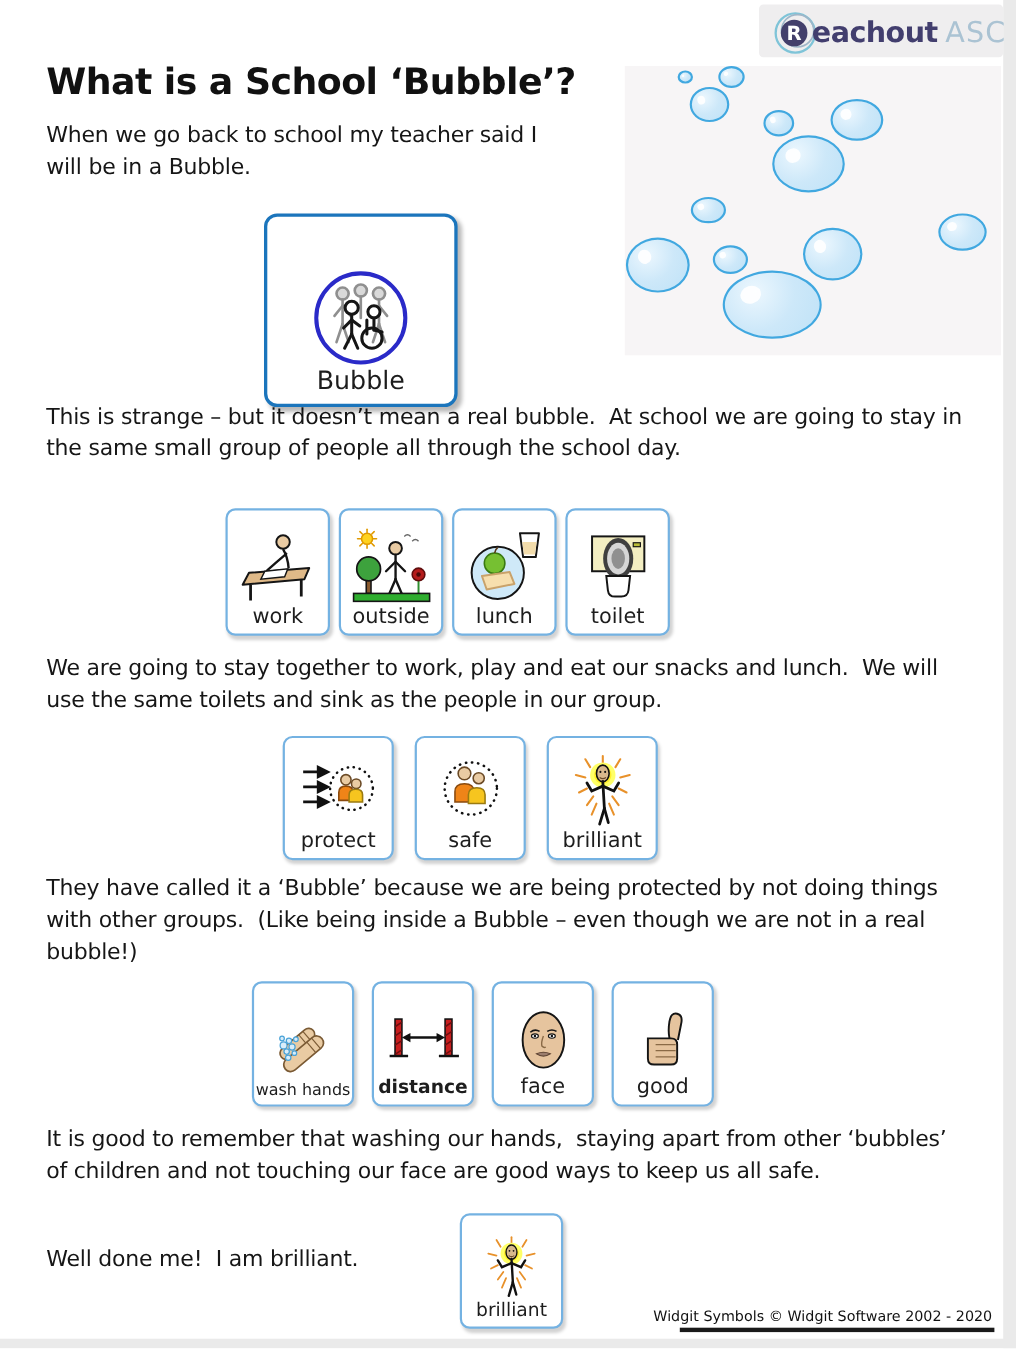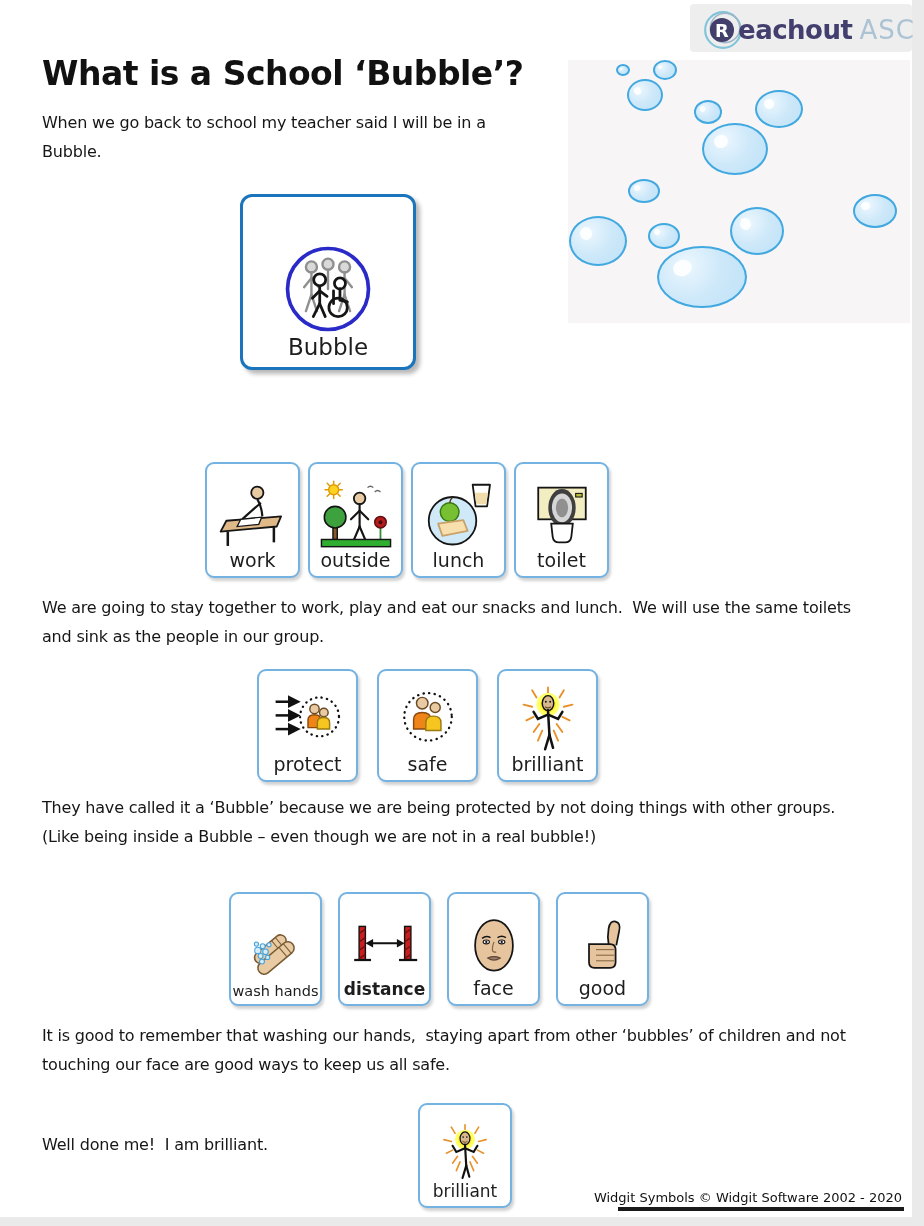--- a/index.html
+++ b/index.html
@@ -1,20 +1,20 @@
 <!DOCTYPE html>
 <html><head>
 <meta charset="utf-8">
 <style>
   html,body{margin:0;padding:0;background:#fff;}
   .page{position:relative;width:924px;height:1226px;background:#fff;overflow:hidden;
         font-family:"DejaVu Sans",sans-serif;color:#161616;}
   .abs{position:absolute;}
   .title{font-weight:bold;font-size:33px;letter-spacing:-0.5px;color:#111;}
-  .para{font-size:16px;line-height:29px;letter-spacing:-0.2px;white-space:pre-wrap;}
+  .para{font-size:20px;line-height:29px;letter-spacing:-0.2px;white-space:pre-wrap;}
   
   .logo{display:flex;align-items:center;}
   .logo-word{font-size:26px;font-weight:bold;color:#423e6e;letter-spacing:-0.5px;margin-left:-6px;}
   .logo-suffix{font-size:26px;color:#abc3d3;margin-left:7px;letter-spacing:1px;}
   .logo-backdrop{background:#efeeef;border-radius:4px;}
   
   .bubbles-panel{background:#f7f5f6;}
   .bubble{position:absolute;border:2.5px solid #41a8e0;border-radius:50%;box-sizing:border-box;
           background:radial-gradient(circle at 32% 30%, #ecf7fe 0%, #cde8f9 50%, #bfe2f7 100%);}
   .bubble i{position:absolute;left:16%;top:20%;width:22%;height:28%;background:#fff;opacity:.9;
@@ -91,20 +91,21 @@
       </div>
       <div class="bubble" style="left: 162px; top: 147px; width: 54px; height: 48px;">
         <i></i>
       </div>
       <div class="bubble" style="left: 89px; top: 186px; width: 90px; height: 62px;">
         <i></i>
       </div>
     </div>
 
   <div class="abs para" style="left:42px;top:108px;width:470px;">When we go back to school my teacher said I will be in a Bubble.</div>
+  <div class="abs para" style="left:42px;top:364px;width:846px;">This is strange – but it doesn’t mean a real bubble.  At school we are going to stay in the same small group of people all through the school day.</div>
   <div class="abs para" style="left:42px;top:593px;width:812px;">We are going to stay together to work, play and eat our snacks and lunch.  We will use the same toilets and sink as the people in our group.</div>
   <div class="abs para" style="left:42px;top:793px;width:840px;">They have called it a ‘Bubble’ because we are being protected by not doing things with other groups.  (Like being inside a Bubble – even though we are not in a real bubble!)</div>
   <div class="abs para" style="left:42px;top:1021px;width:828px;">It is good to remember that washing our hands,  staying apart from other ‘bubbles’ of children and not touching our face are good ways to keep us all safe.</div>
   <div class="abs para" style="left:42px;top:1130px;width:420px;">Well done me!  I am brilliant.</div>
 
   <div class="card bubble-card" style="left:240px;top:194px;width:176px;height:176px;">
     <svg width="92" height="92" viewBox="0 0 100 100">
       <circle cx="50" cy="50" r="44" fill="#fff" stroke="#2a2ac8" stroke-width="4"></circle>
       <g stroke="#8f8f8f" stroke-width="2.6" stroke-linecap="round" fill="#d9d9d9">
         <circle cx="32" cy="26" r="6"></circle>

